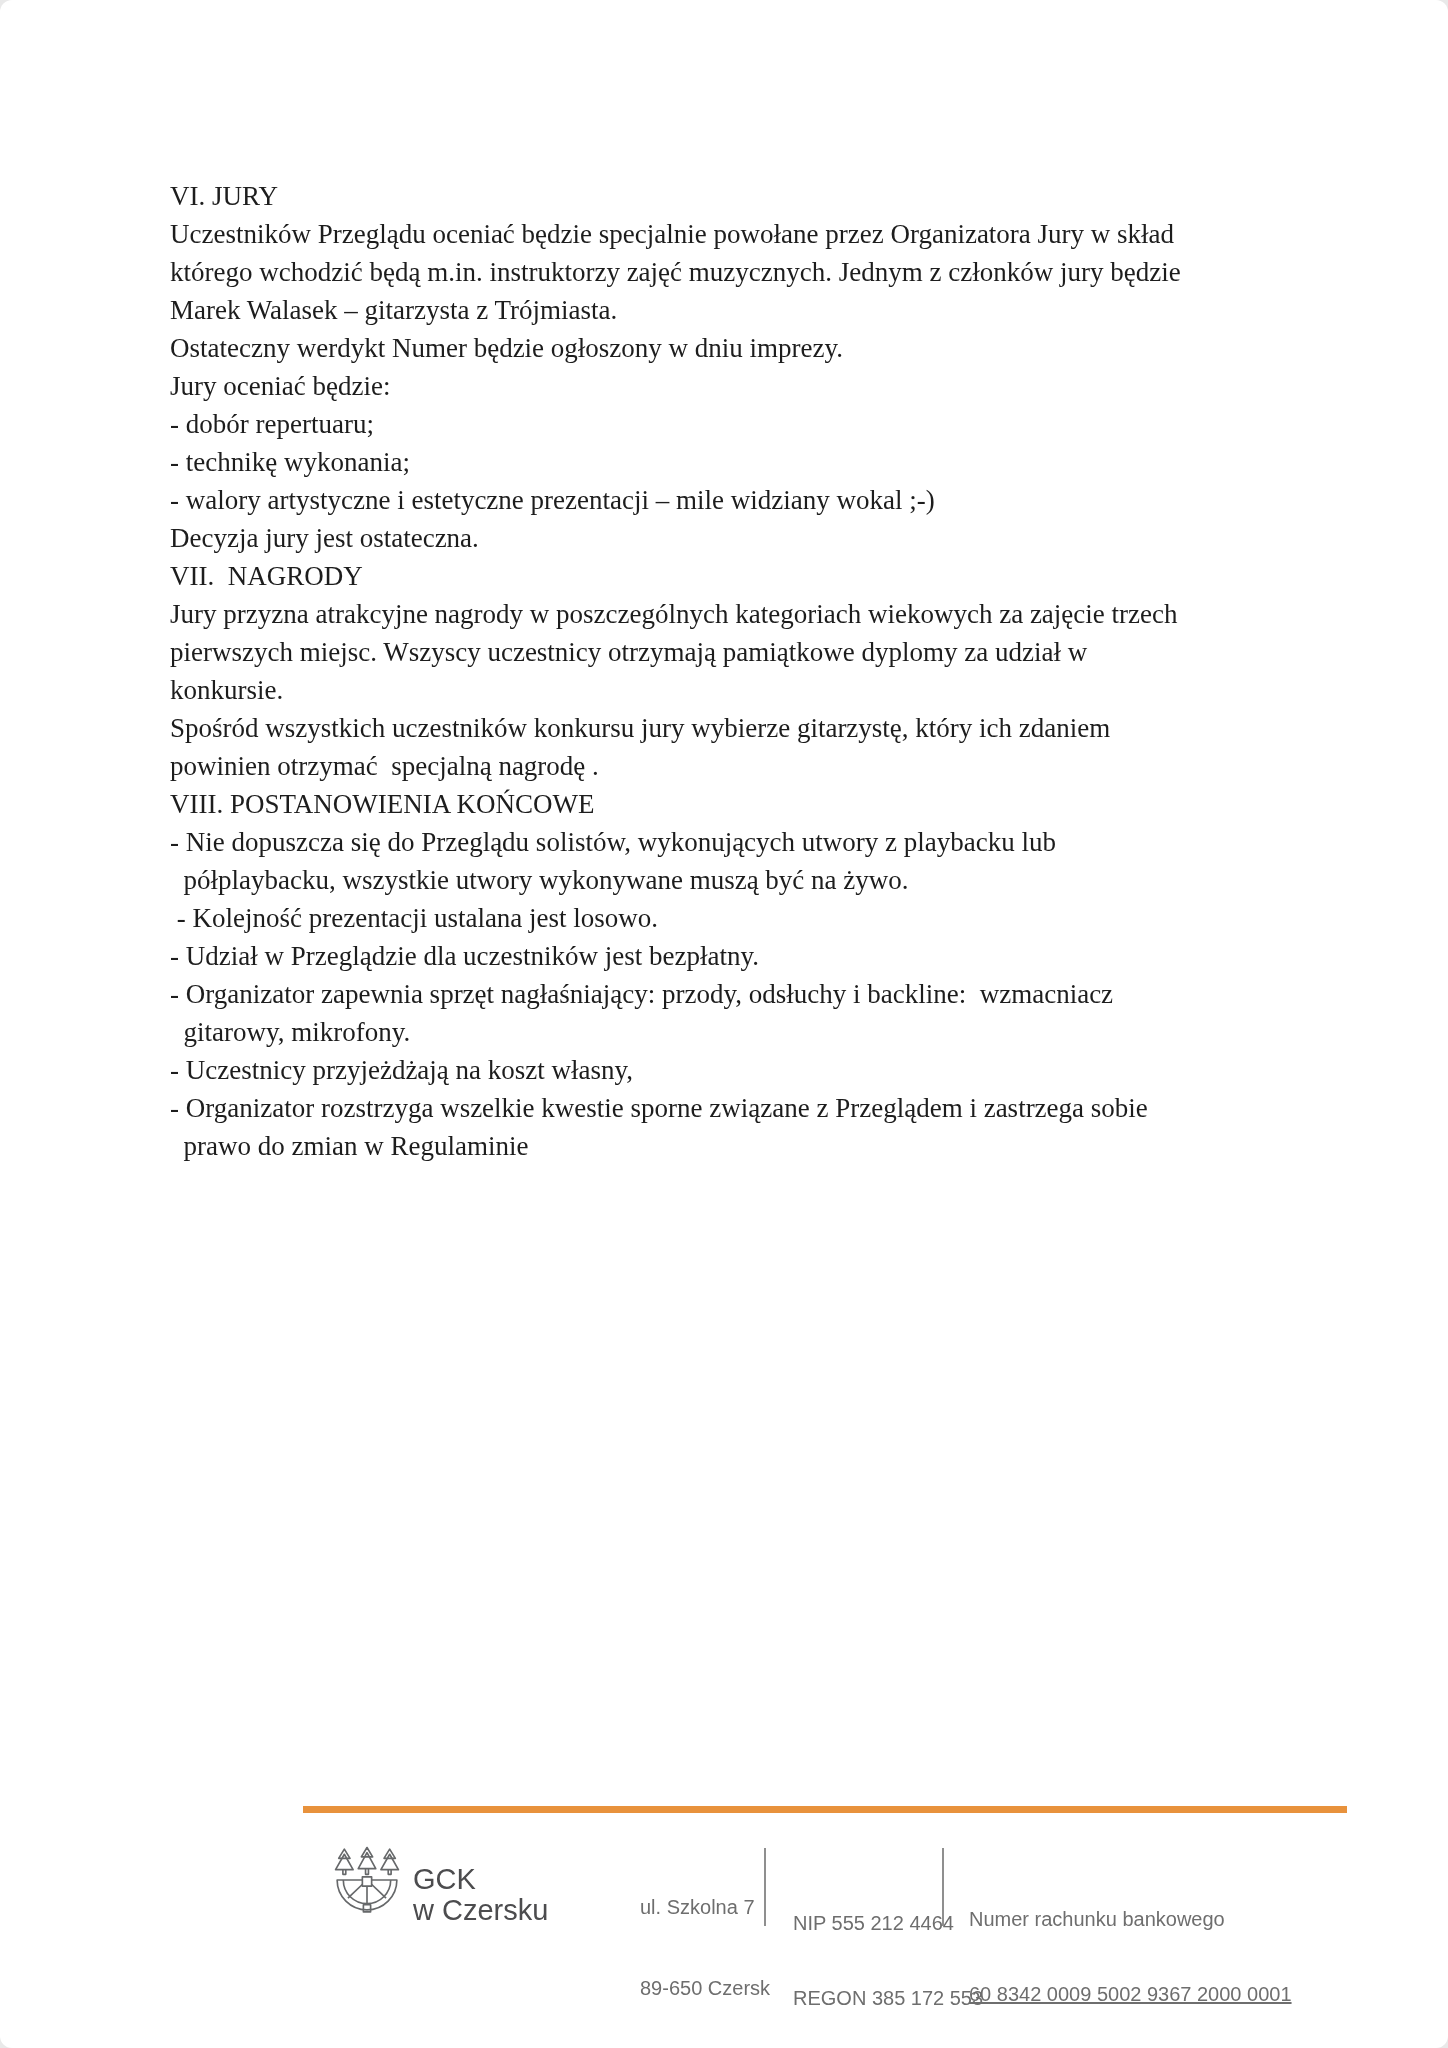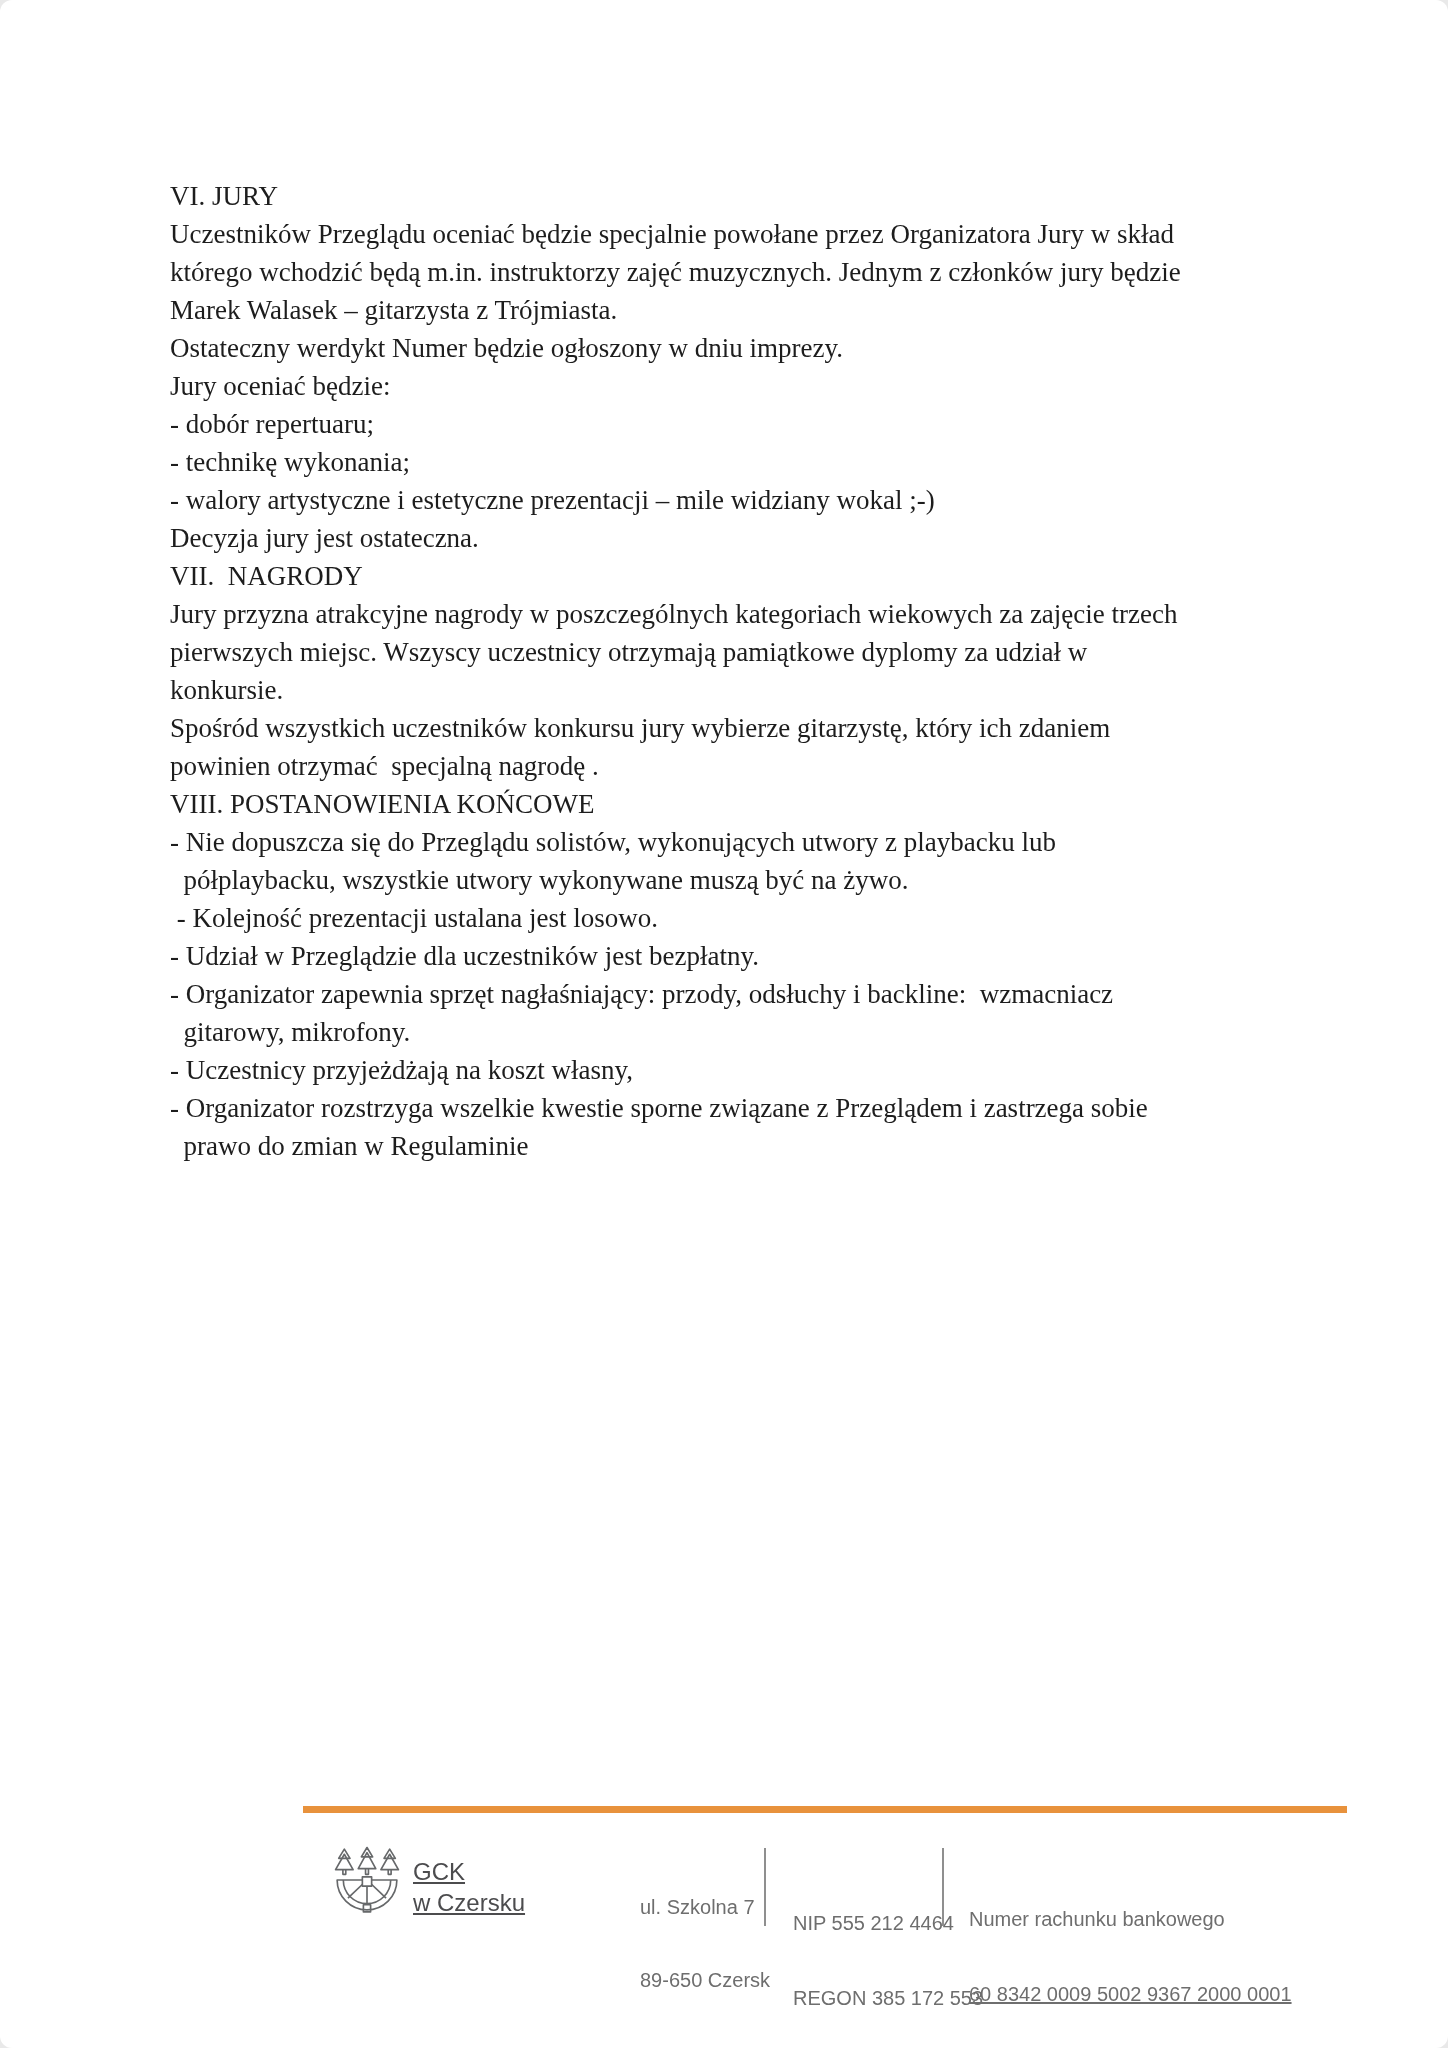--- a/index.html
+++ b/index.html
@@ -19,25 +19,25 @@
   .it-s      {margin-top:4px;}
   .it-xs     {margin-top:2px;}
   .it-m      {margin-top:7px;}
   .it-gap    {margin-top:49px;}
   
   .rule{position:absolute;left:303px;top:1806px;width:1044px;height:7px;background:#e8923c;}
   .footer-text{font-family:"Liberation Sans",sans-serif;color:#6e6e6e;}
   .logo{position:absolute;left:334px;top:1846px;display:flex;align-items:flex-start;}
   .logo svg{width:66px;height:68px;display:block;}
   .logo-text{margin-left:13px;font-family:"Liberation Sans",sans-serif;color:#4c4c4e;
-             font-size:24px;line-height:31px;margin-top:10px;text-decoration:underline;}
+             font-size:29px;line-height:31px;margin-top:18px;}
   .logo-text span{display:block;white-space:pre;}
   .f-col{position:absolute;font-size:20px;line-height:22px;white-space:pre;}
   .addr{left:640px;top:1852px;}
-  .addr .l2{margin-top:7px;}
+  .addr .l2{margin-top:15px;}
   .reg{left:793px;top:1868px;}
   .reg .l2{margin-top:9px;}
   .bank{left:969px;top:1864px;}
   .bank .l2{margin-top:9px;text-decoration:underline;}
   .vdiv{position:absolute;width:2px;background:#8f8f8f;top:1848px;height:78px;}
   .d1{left:764px;}
   .d2{left:942px;}
 </style>
 </head>
 <body>

